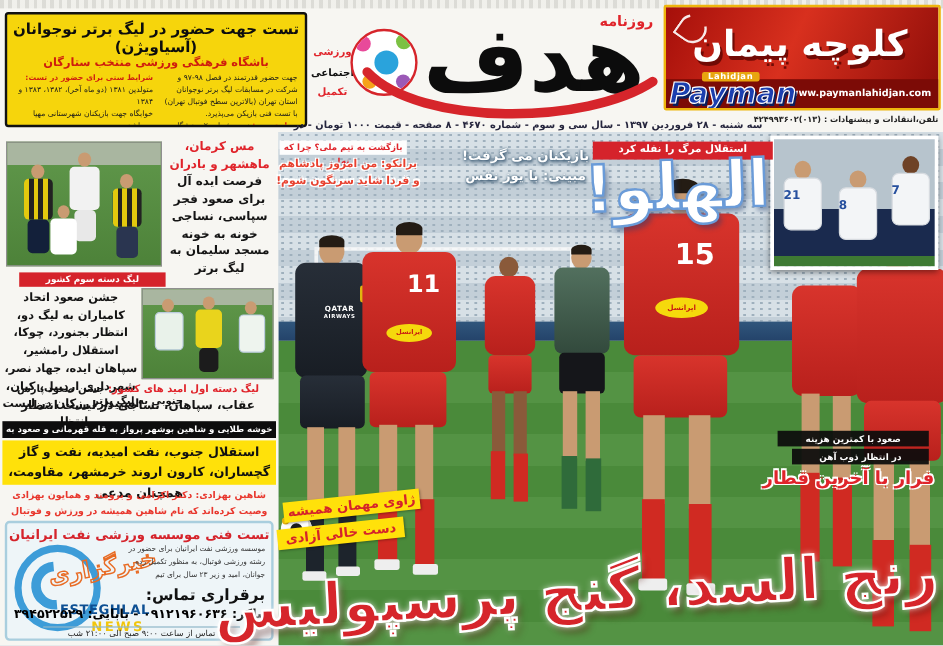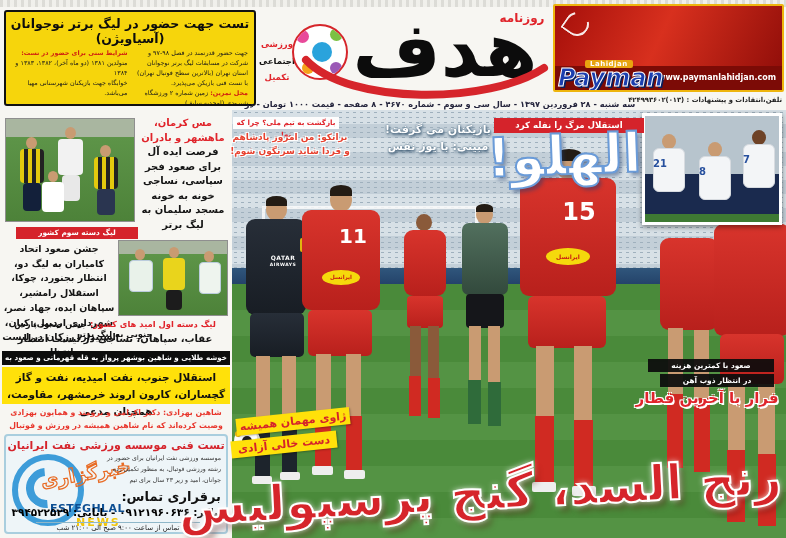--- a/index.html
+++ b/index.html
@@ -156,20 +156,21 @@
     -webkit-text-stroke:2px #fff;text-shadow:0 0 6px #fff,4px 6px 6px rgba(80,15,10,.4);
     transform:rotate(-3deg);white-space:nowrap;line-height:84px;}
 </style>
 </head>
 <body>
 
 <div class="abs scan-noise"></div>
 
 <div class="abs ad-yellow rtl ctr">
   <div class="t">تست جهت حضور در لیگ برتر نوجوانان (آسیاویژن)</div>
+  <div class="st">باشگاه فرهنگی ورزشی منتخب ستارگان</div>
   <div class="ad-cols">
     <div class="col">
       <span>جهت حضور قدرتمند در فصل ۹۸-۹۷ و شرکت در مسابقات لیگ برتر نوجوانان استان تهران (بالاترین سطح فوتبال تهران) با تست فنی بازیکن می‌پذیرد.</span><br>
       <span class="rlab">محل تمرین:</span>
       <span>زمین شماره ۲ ورزشگاه شیرودی (امجدیه سابق)</span><br>
       
       
     </div>
     <div class="col">
       <span class="rlab">شرایط سنی برای حضور در تست:</span><br>
@@ -194,20 +195,21 @@
   <i style="left:8px;top:36px;width:12px;height:12px;background:#f6a21a;"></i>
   <i style="left:36px;top:36px;width:12px;height:12px;background:#9b59b6;"></i>
 </div>
 <svg class="abs swoosh" width="250" height="52">
   <path d="M6,8 C50,54 190,52 244,16" stroke="#d6252b" stroke-width="8" fill="none" stroke-linecap="round"></path>
 </svg>
 <div class="abs dateline rtl">سه شنبه - ۲۸ فروردین ۱۳۹۷ - سال سی و سوم - شماره ۴۶۷۰ - ۸ صفحه - قیمت ۱۰۰۰ تومان - در امارات ۲ درهم</div>
 
 <div class="abs banner">
   <div class="calli"></div>
+  <div class="t rtl">کلوچه پیمان</div>
   <div class="band"></div>
   <div class="burl">www.paymanlahidjan.com</div>
   <div class="lahid">Lahidjan</div>
   <div class="payman">Payman</div>
 </div>
 <div class="abs banner-phone rtl">تلفن،انتقادات و پیشنهادات : (۰۱۳)۴۲۴۹۹۳۶۰۲</div>
 
 <div class="abs photo-frame" style="left:5px;top:118px;width:130px;height:104px;">
   <div class="pitch-sm"></div>
   <div class="fig" style="left:14px;top:18px;">

